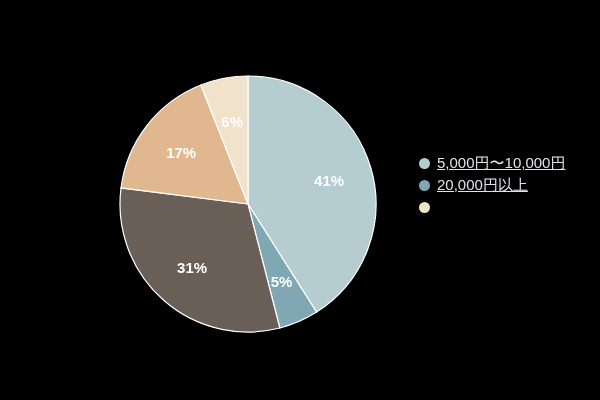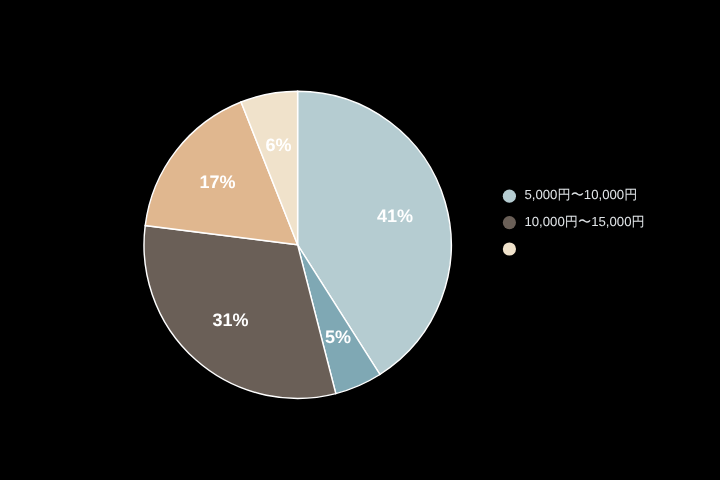--- a/index.html
+++ b/index.html
@@ -48,24 +48,25 @@
   }
   .legend-swatch {
     width: 11px;
     height: 11px;
     border-radius: 50%;
     flex: 0 0 auto;
     margin-right: 7px;
   }
   .legend-label {
     font-family: "Liberation Sans", sans-serif;
-    font-size: 11px;
+    font-size: 15px;
     color: #dfe3e6;
     white-space: nowrap;
     line-height: 22px;
+    text-decoration: underline;
   }
 </style>
 </head>
 <body>
 
 <div id="chart-root">
 
   <svg class="pie-svg" width="600" height="400" viewBox="0 0 600 400">
     <g id="slices">
         <path d="M 248 204 L 248.00 76.00 A 128 128 0 0 1 316.59 312.07 Z" fill="#b5ccd1" stroke="#ffffff" stroke-width="1.2"></path>
@@ -82,21 +83,21 @@
         <text x="232.2" y="121.0" class="slice-label">6%</text>
       </g>
   </svg>
 
   <div class="legend" id="legend">
       <div class="legend-item">
         <span class="legend-swatch" style="background: rgb(181, 204, 209);"></span>
         <span class="legend-label">5,000円〜10,000円</span>
       </div>
       <div class="legend-item">
-        <span class="legend-swatch" style="background: rgb(106, 95, 87);"></span>
-        <span class="legend-label">10,000円〜15,000円</span>
+        <span class="legend-swatch" style="background: rgb(127, 168, 180);"></span>
+        <span class="legend-label">20,000円以上</span>
       </div>
       <div class="legend-item">
         <span class="legend-swatch" style="background: rgb(240, 226, 203);"></span>
       </div>
     </div>
 
 </div>
 
 </body></html>

